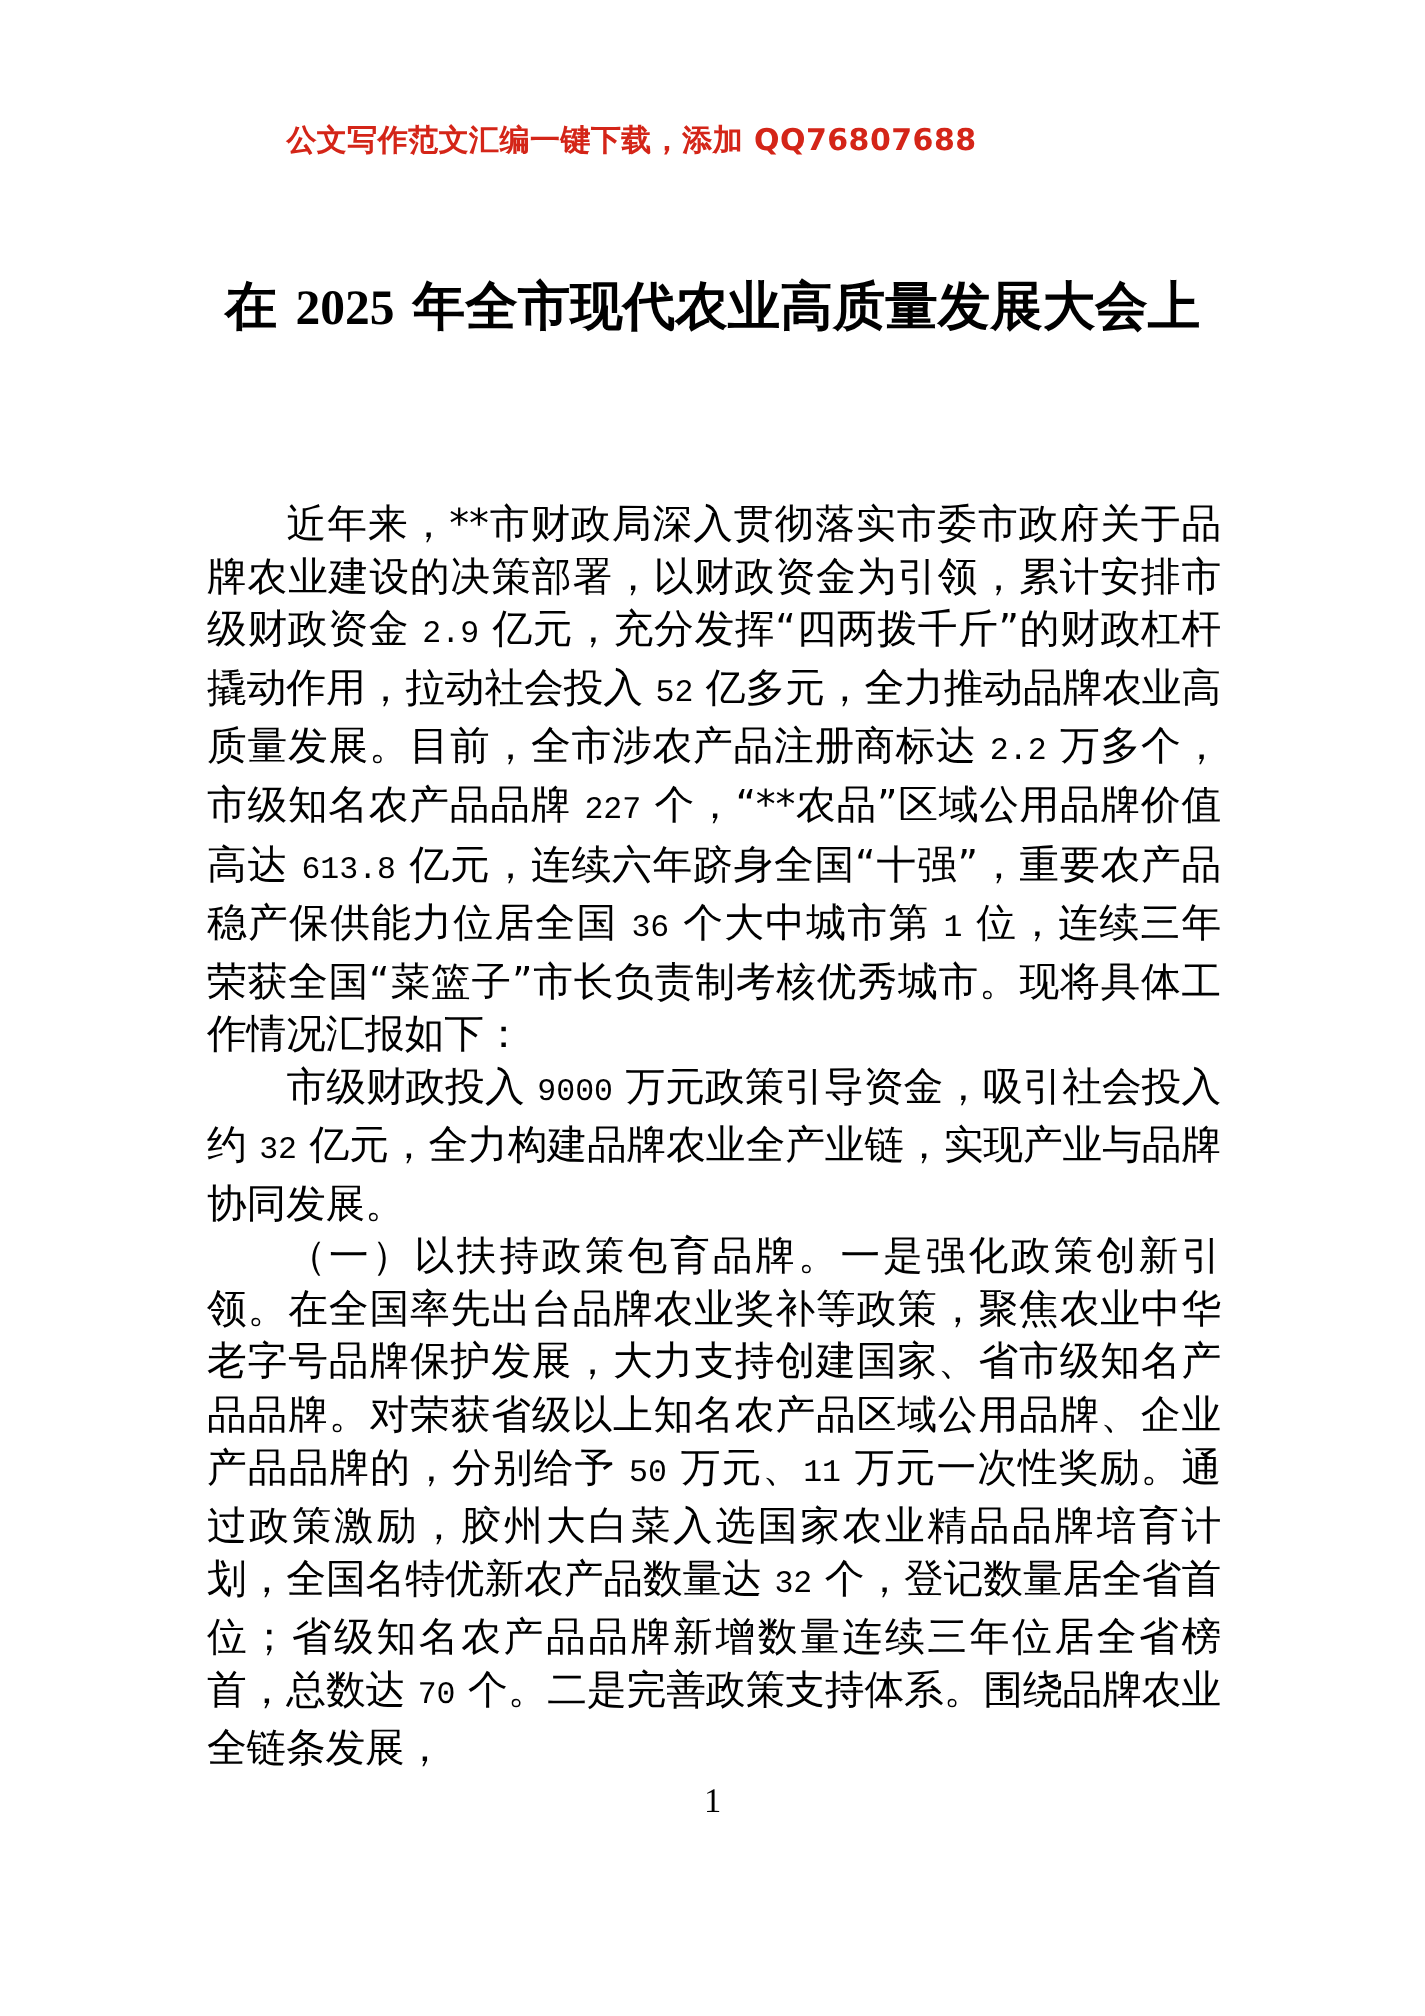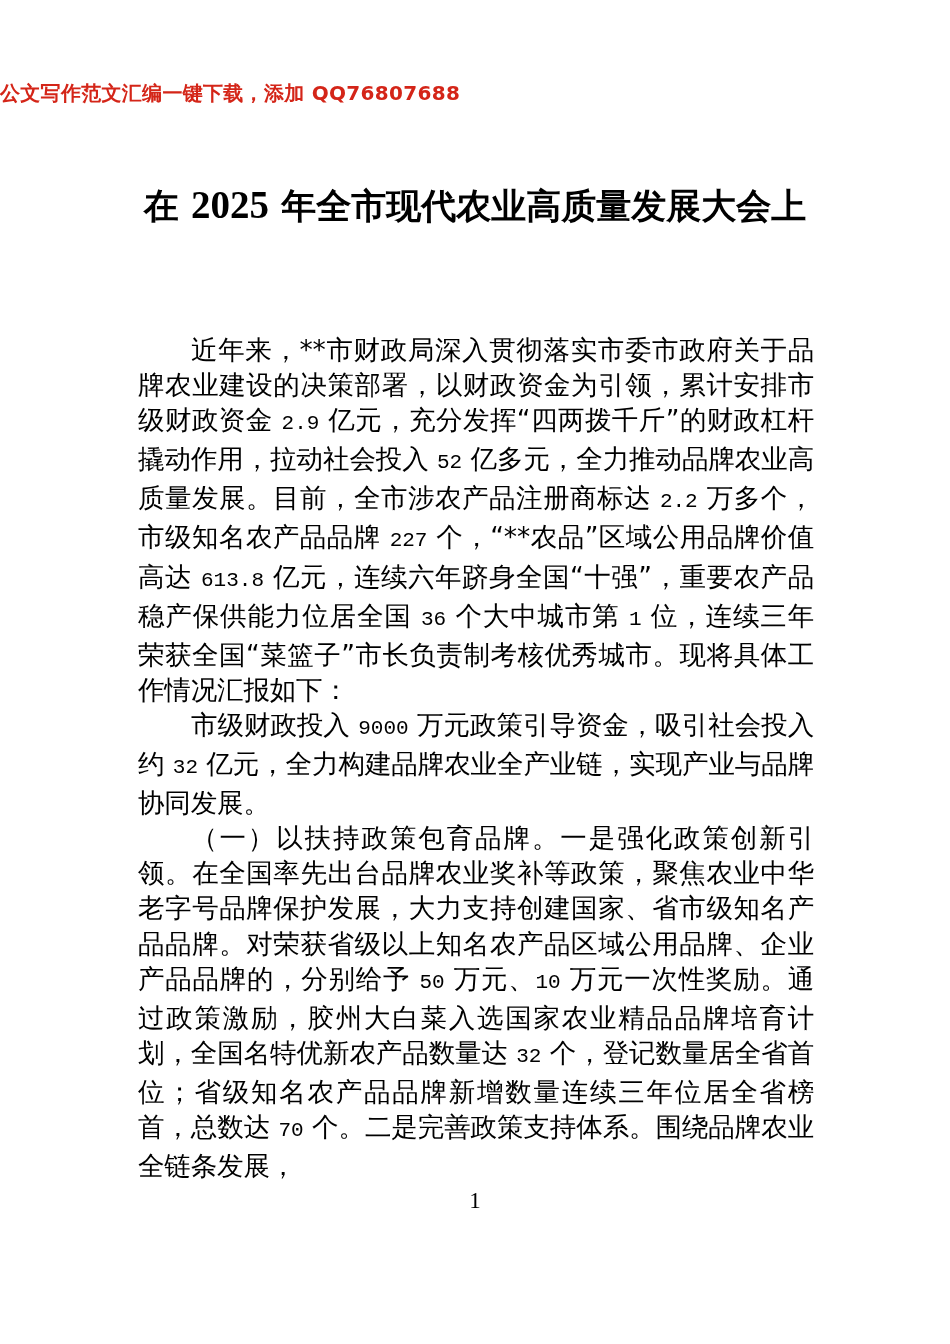--- a/index.html
+++ b/index.html
@@ -20,20 +20,21 @@
     overflow: hidden;
     box-sizing: border-box;
   }
 
   
   .promo-header {
     position: absolute;
     top: 80px;
     left: 0;
     width: 842px;
+    text-align: center;
     color: #d42518;
     font-size: 20px;
     font-weight: 600;
     letter-spacing: 0.3px;
     font-family: "DejaVu Sans", "Liberation Sans", sans-serif;
     white-space: nowrap;
   }
 
   
   .doc-title {
@@ -45,21 +46,21 @@
     font-size: 35px;
     font-weight: 700;
     line-height: 66px;
     color: #000000;
     letter-spacing: 0px;
     font-family: "DejaVu Sans", "Liberation Sans", sans-serif;
   }
   .doc-title .num {
     font-family: "Liberation Serif", "DejaVu Serif", serif;
     font-weight: 700;
-    font-size: 39px;
+    font-size: 33px;
     text-align: right;
   }
 
   
   .body-block {
     position: absolute;
     top: 332px;
     left: 138px;
     width: 676px;
   }
@@ -104,18 +105,18 @@
 
   <div class="promo-header">公文写作范文汇编一键下载，添加 QQ76807688</div>
 
   <div class="doc-title">
     <div>在 <span class="num">2025</span> 年全市现代农业高质量发展大会上</div>
   </div>
 
   <div class="body-block">
     <p class="para indent">近年来，**市财政局深入贯彻落实市委市政府关于品牌农业建设的决策部署，以财政资金为引领，累计安排市级财政资金 <span class="num">2.9</span> 亿元，充分发挥“四两拨千斤”的财政杠杆撬动作用，拉动社会投入 <span class="num">52</span> 亿多元，全力推动品牌农业高质量发展。目前，全市涉农产品注册商标达 <span class="num">2.2</span> 万多个，市级知名农产品品牌 <span class="num">227</span> 个，“**农品”区域公用品牌价值高达 <span class="num">613.8</span> 亿元，连续六年跻身全国“十强”，重要农产品稳产保供能力位居全国 <span class="num">36</span> 个大中城市第 <span class="num">1</span> 位，连续三年荣获全国“菜篮子”市长负责制考核优秀城市。现将具体工作情况汇报如下：</p>
     <p class="para indent">市级财政投入 <span class="num">9000</span> 万元政策引导资金，吸引社会投入约 <span class="num">32</span> 亿元，全力构建品牌农业全产业链，实现产业与品牌协同发展。</p>
-    <p class="para indent">（一）以扶持政策包育品牌。一是强化政策创新引领。在全国率先出台品牌农业奖补等政策，聚焦农业中华老字号品牌保护发展，大力支持创建国家、省市级知名产品品牌。对荣获省级以上知名农产品区域公用品牌、企业产品品牌的，分别给予 <span class="num">50</span> 万元、<span class="num">10</span> 万元一次性奖励。通过政策激励，胶州大白菜入选国家农业精品品牌培育计划，全国名特优新农产品数量达 <span class="num">32</span> 个，登记数量居全省首位；省级知名农产品品牌新增数量连续三年位居全省榜首，总数达 <span class="num">70</span> 个。二是完善政策支持体系。围绕品牌农业全链条发展，</p>
+    <p class="para indent">（一）以扶持政策包育品牌。一是强化政策创新引领。在全国率先出台品牌农业奖补等政策，聚焦农业中华老字号品牌保护发展，大力支持创建国家、省市级知名产品品牌。对荣获省级以上知名农产品区域公用品牌、企业产品品牌的，分别给予 <span class="num">50</span> 万元、<span class="num">11</span> 万元一次性奖励。通过政策激励，胶州大白菜入选国家农业精品品牌培育计划，全国名特优新农产品数量达 <span class="num">32</span> 个，登记数量居全省首位；省级知名农产品品牌新增数量连续三年位居全省榜首，总数达 <span class="num">70</span> 个。二是完善政策支持体系。围绕品牌农业全链条发展，</p>
   </div>
 
   <div class="page-number">1</div>
 
 </div>
 
 </body></html>

